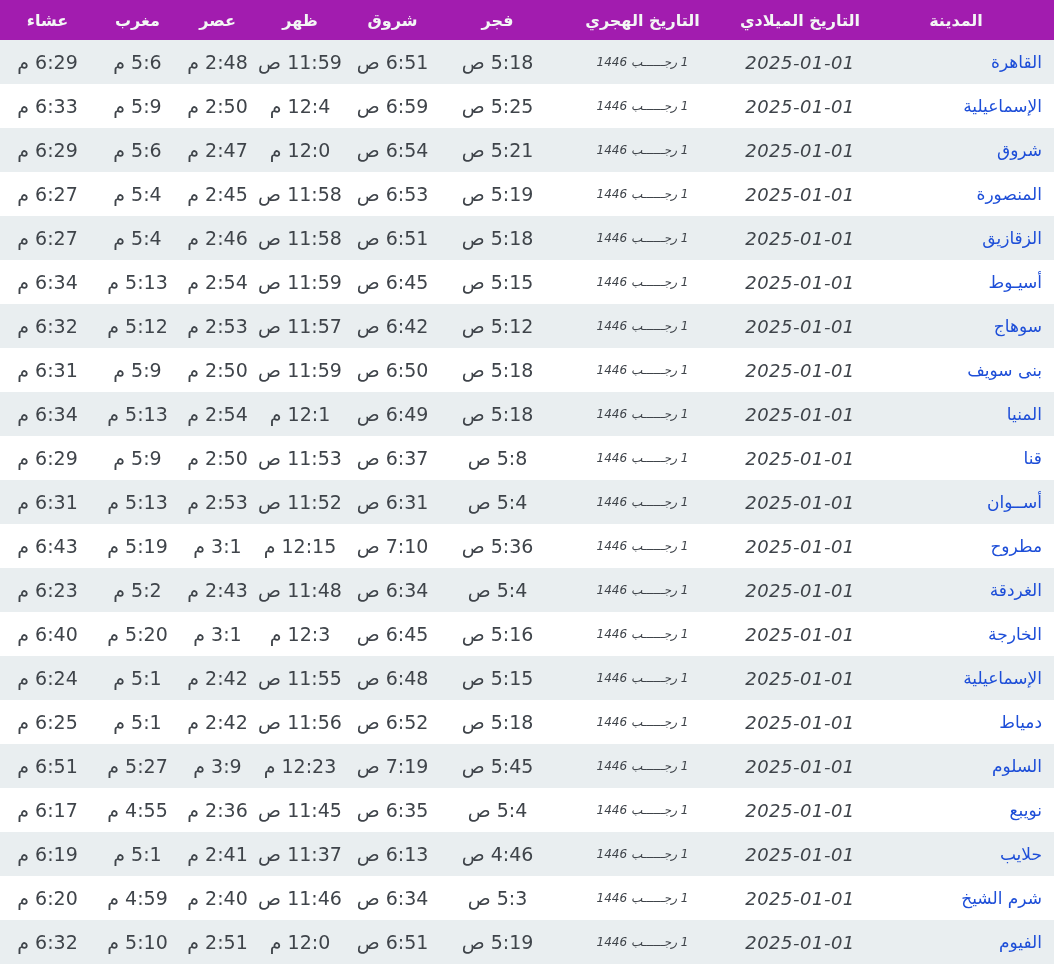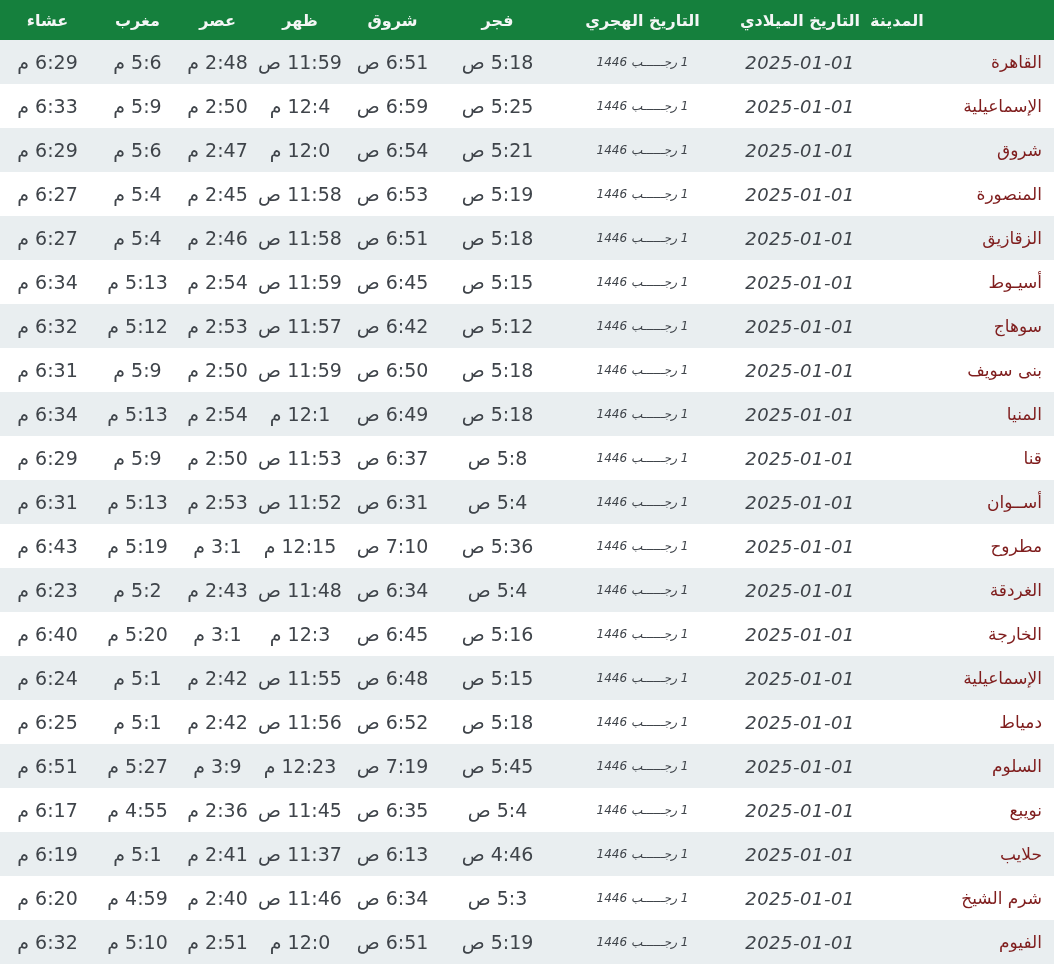--- a/index.html
+++ b/index.html
@@ -15,51 +15,51 @@
     overflow: hidden;
     background: #ffffff;
   }
   table.prayer-table {
     width: 1054px;
     border-collapse: collapse;
     table-layout: fixed;
     direction: rtl;
   }
   table.prayer-table thead th {
-    background: #15803d;
+    background: #a21caf;
     color: #f3f6f5;
     height: 40px;
     font-size: 16px;
     font-weight: 700;
     text-align: center;
     padding: 0;
     vertical-align: middle;
   }
   table.prayer-table thead th.col-city {
-    text-align: left;
+    text-align: center;
     padding-right: 12px;
   }
   table.prayer-table tbody td {
     height: 44px;
     padding: 0;
     text-align: center;
     vertical-align: middle;
     font-size: 19px;
     color: #3f444a;
     background: #ffffff;
     white-space: nowrap;
   }
   table.prayer-table tbody tr:nth-child(odd) td {
     background: #e9eef0;
   }
   table.prayer-table tbody td.col-city {
     text-align: right;
     padding-right: 12px;
     font-size: 17px;
-    color: #7f1d1d;
+    color: #1d4ed8;
   }
   table.prayer-table tbody td.col-gregorian_date {
     direction: ltr;
     font-size: 18px;
     letter-spacing: 0.5px;
     font-style: italic;
   }
   table.prayer-table tbody td.col-hijri_date {
     font-size: 12px;
     font-style: italic;

